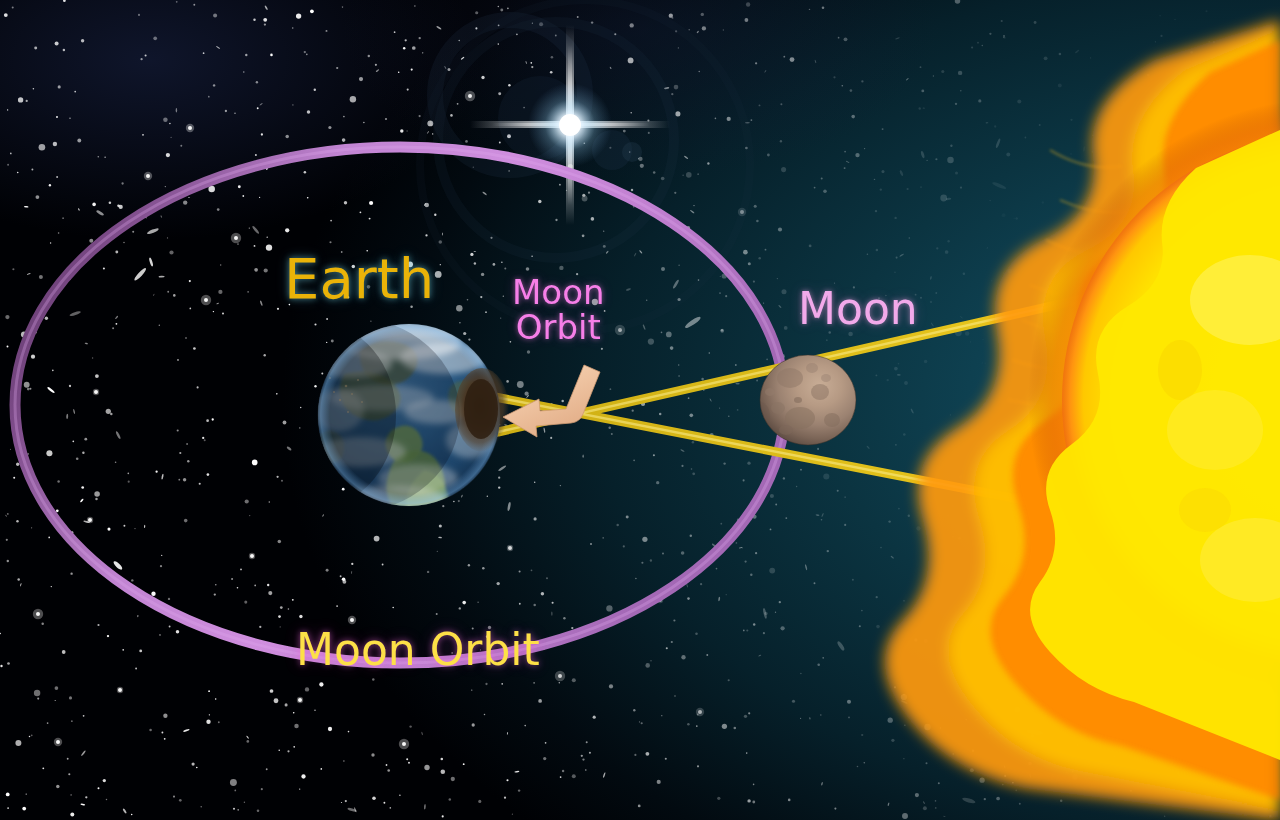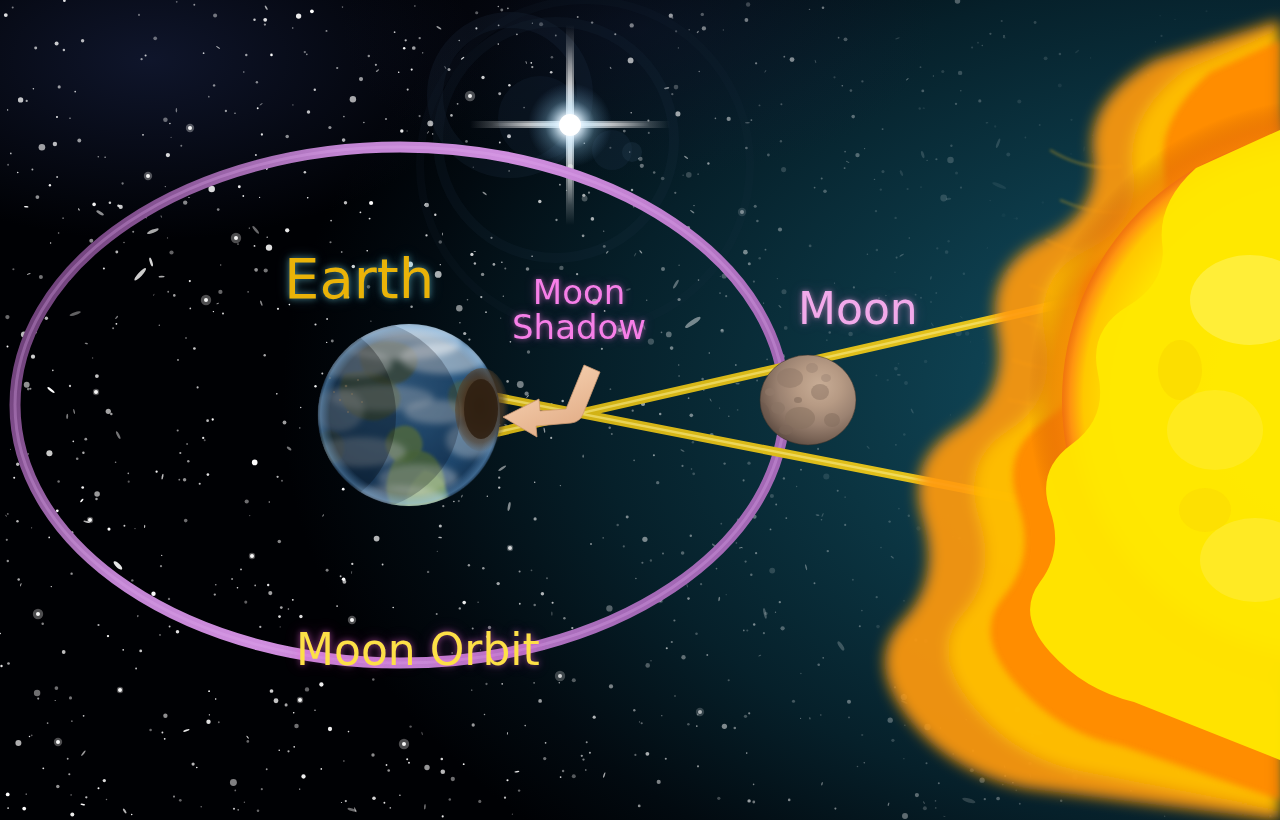--- a/index.html
+++ b/index.html
@@ -1579,17 +1579,17 @@
   </svg>
 
   <div class="lbl" id="label-earth">Earth</div>
 
   <div class="lbl" id="label-moon">Moon</div>
 
   <div class="lbl" id="label-moon-orbit">Moon Orbit</div>
 
   <div class="lbl" id="label-moon-shadow">
     <div>Moon</div>
-    <div>Shadow</div>
+    <div>Orbit</div>
   </div>
 
 
 </div>
 
 </body></html>

